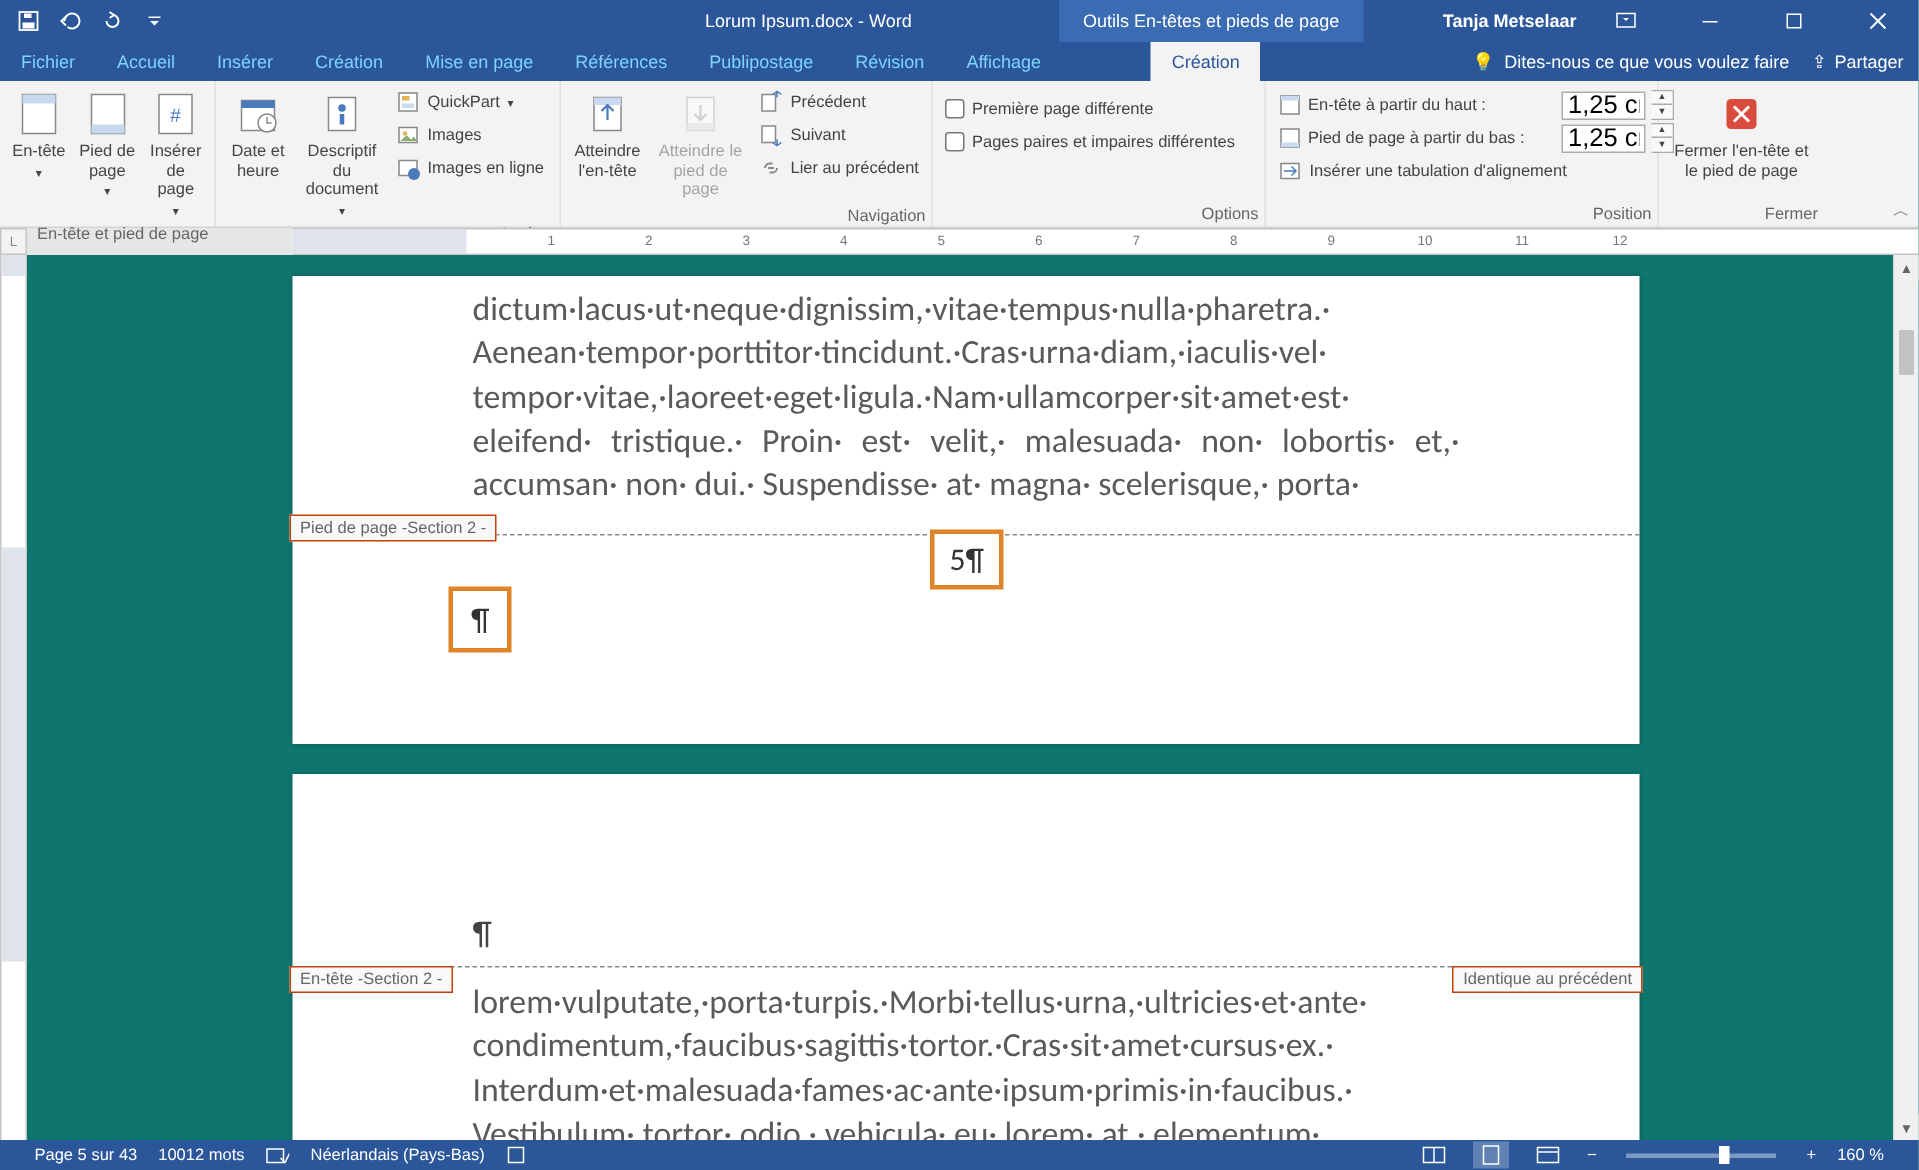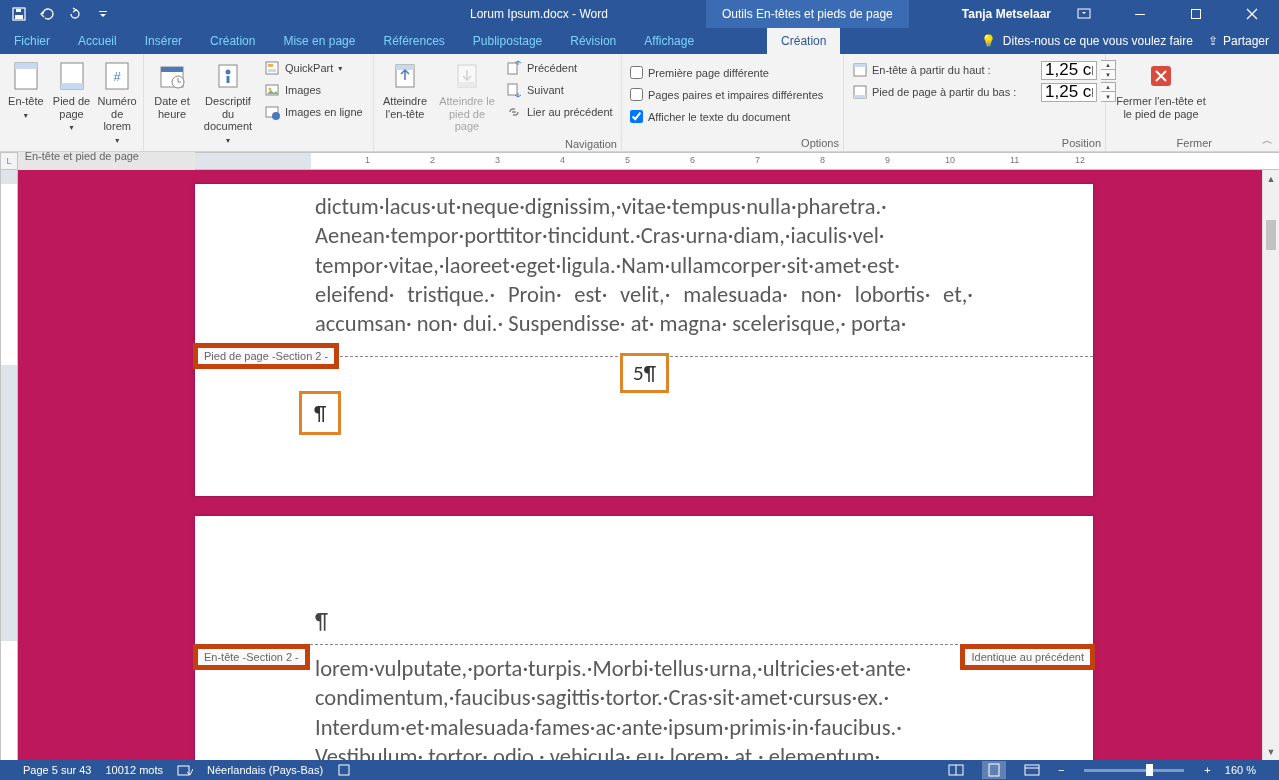--- a/index.html
+++ b/index.html
@@ -46,31 +46,31 @@
 
 
 .ruler-row { height: 18px; display: flex; background: #e6e6e6; }
 .ruler-corner { width: 18px; background: #f3f3f3; border: 1px solid #c4c4c4; display: flex; align-items: center; justify-content: center; font-size: 9px; color: #888; }
 .ruler-gap { flex: 0 0 177px; }
 .hruler { flex: 1; height: 18px; background: #fff; border-top: 1px solid #c4c4c4; border-bottom: 1px solid #c4c4c4; position: relative; font-size: 9px; color: #777; }
 .hruler::before { content: ""; position: absolute; left: 0; width: 116px; top: 0; bottom: 0; background: #dfe4ea; }
 .hruler-num { position: absolute; top: 2px; }
 
 
-.docarea { position: absolute; top: 170px; left: 0; right: 0; bottom: 20px; background: #be185d; display: flex; overflow: hidden; }
+.docarea { position: absolute; top: 170px; left: 0; right: 0; bottom: 20px; background: #0f766e; display: flex; overflow: hidden; }
 .vruler { width: 18px; background: #fff; border-right: 1px solid #c4c4c4; border-left: 1px solid #c4c4c4; position: relative; }
 .vruler-seg { position: absolute; left: 0; right: 0; background: #dfe4ea; }
 .page-scroll { flex: 1; overflow: hidden; position: relative; }
 .page { position: absolute; background: white; box-shadow: 0 0 4px rgba(0,0,0,0.25); left: 177px; width: 898px; }
 .page1 { top: 14px; height: 312px; }
 .page2 { top: 346px; height: 260px; }
 .body-text { font-family: "Calibri", sans-serif; font-size: 22.5px; color: #5a5a5a; line-height: 1.3; padding: 0 120px; text-align: justify; }
 .body-text.top { padding-top: 8px; }
 .footer-sep, .header-sep { border-top: 1px dashed #888; position: absolute; left: 0; right: 0; }
-.section-tab { position: absolute; font-size: 11px; padding: 2px 6px; background: #f9f9f9; border: 5px solid #c2410c; color: #666; }
+.section-tab { position: absolute; font-size: 11px; padding: 2px 6px; background: #f9f9f9; border: 1px solid #c2410c; color: #666; }
 .page-num-box { position: absolute; border: 3px solid #e08428; padding: 4px 10px; font-family: Calibri; font-size: 21px; color: #333; background: white; }
 .pilcrow-box { position: absolute; border: 3px solid #e08428; padding: 6px 12px; font-family: Calibri; font-size: 21px; color: #333; background: white; }
 .pilcrow-plain { font-family: Calibri; font-size: 22px; color: #444; }
 .vscroll { position: absolute; right: 0; top: 170px; bottom: 20px; width: 17px; background: #f0f0f0; border-left: 1px solid #dcdcdc; }
 .vscroll-btn { height: 17px; background: #f0f0f0; display: flex; align-items: center; justify-content: center; font-size: 9px; color: #666; cursor: pointer; }
 .vscroll-thumb { position: absolute; left: 3px; right: 3px; background: #c2c2c2; border-radius: 1px; }
 
 
 .statusbar { position: absolute; bottom: 0; left: 0; right: 0; height: 20px; background: #2b579a; color: white; display: flex; align-items: center; font-size: 11px; padding: 0 23px; gap: 14px; }
 .statusbar .spacer { flex: 1; }
@@ -190,21 +190,21 @@
         <span>Pied de page</span>
           <span style="font-size:8px">▾</span>
       </div>
       <div class="big-btn">
         <span class="icon-lg">
             <svg width="28" height="30">
               <rect x="3" y="2" width="22" height="26" fill="#fff" stroke="#888"></rect>
               <text x="14" y="20" font-size="13" fill="#4a7abc" text-anchor="middle">#</text>
             </svg>
           </span>
-        <span>Numéro de lorem</span>
+        <span>Insérer de page</span>
           <span style="font-size:8px">▾</span>
       </div>
     </div>
     <div class="rgroup-label">En-tête et pied de page</div>
   </div>
 
   <div class="rgroup" style="width:230px">
     <div class="rgroup-body">
       <div class="big-btn">
         <span class="icon-lg">
@@ -321,24 +321,20 @@
   <div class="rgroup" style="width:222px">
     <div class="rgroup-body">
       <div class="small-btn-col" style="padding-top:2px">
         <div class="checkbox-row">
             <input type="checkbox" style="">
             <span>Première page différente</span>
           </div>
         <div class="checkbox-row">
             <input type="checkbox" style="">
             <span>Pages paires et impaires différentes</span>
-          </div>
-        <div class="checkbox-row">
-            <input type="checkbox" checked="" style="">
-            <span>Afficher le texte du document</span>
           </div>
       </div>
     </div>
     <div class="rgroup-label">Options</div>
   </div>
 
   <div class="rgroup" style="width:262px">
     <div class="rgroup-body">
       <div class="small-btn-col" style="padding-top:2px">
         <div class="posrow">
@@ -362,20 +358,29 @@
                 <rect x="2" y="11" width="12" height="3" fill="#c9daf0"></rect>
               </svg>
             </span>
           <label>Pied de page à partir du bas :</label>
           <input class="pos-input" value="1,25 cm" style="">
           <div class="spinners">
               <div>▲</div>
               <div>▼</div>
             </div>
         </div>
+        <div class="small-btn">
+            <span class="icon-sm">
+              <svg width="16" height="16">
+                <rect x="2" y="3" width="12" height="10" fill="#fff" stroke="#888"></rect>
+                <path d="M4 8 L12 8 M9 5 L12 8 L9 11" fill="none" stroke="#4a7abc"></path>
+              </svg>
+            </span>
+            <span>Insérer une tabulation d'alignement</span>
+          </div>
       </div>
     </div>
     <div class="rgroup-label">Position</div>
   </div>
 
   <div class="rgroup" style="width:110px; border-right:none">
     <div class="rgroup-body" style="justify-content:center">
       <div class="big-btn" style="width:100px">
         <span class="icon-lg">
             <svg width="26" height="26">

